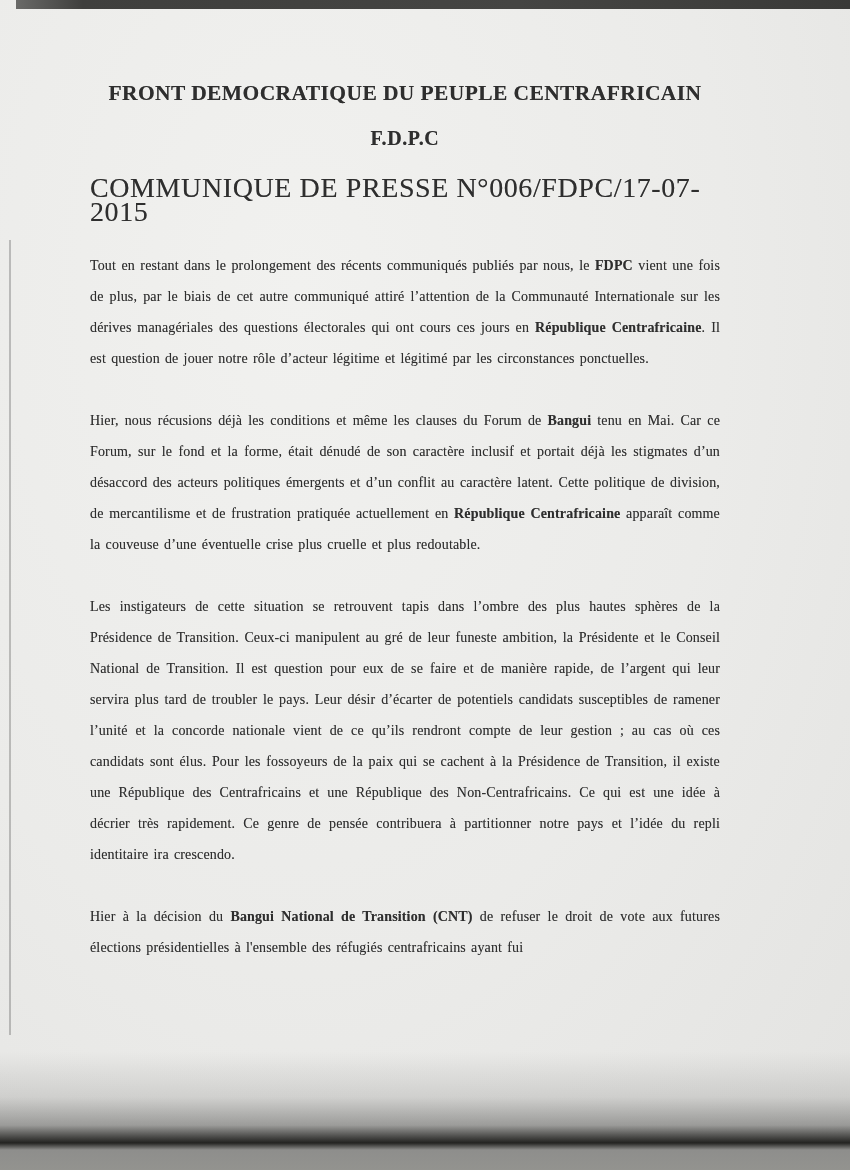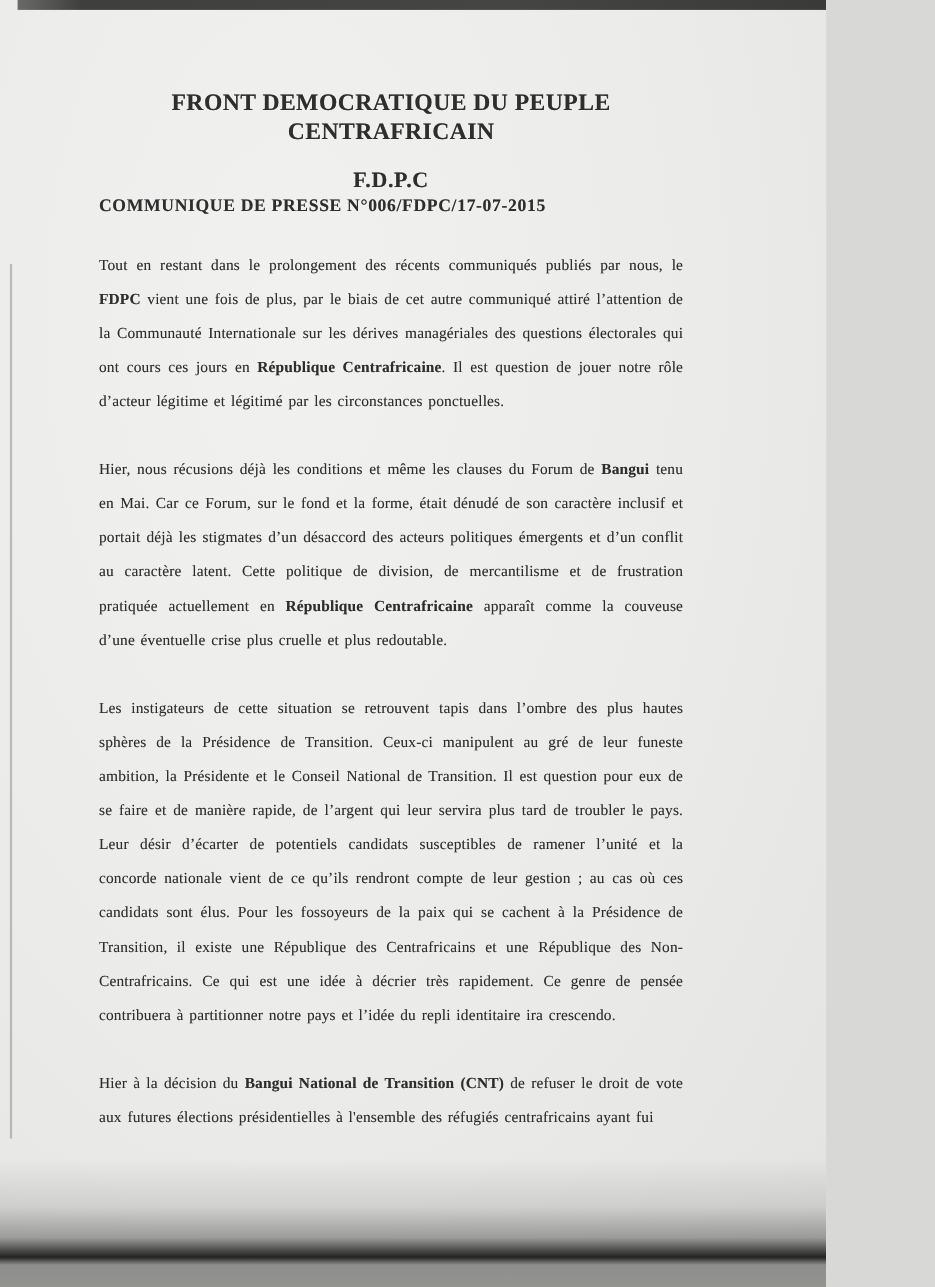--- a/index.html
+++ b/index.html
@@ -7,21 +7,21 @@
     --ink: #2e2e2e;
   }
   * { margin: 0; padding: 0; box-sizing: border-box; }
   html, body { background: #d8d8d6; }
   body {
     font-family: "Liberation Serif", serif;
     width: 850px;
   }
   .scan {
     position: relative;
-    width: 751px;
+    width: 850px;
     height: 1170px;
     overflow: hidden;
     background:
       radial-gradient(ellipse at 35% 25%, #f1f1ef 0%, var(--paper) 55%, #e3e3e1 100%);
   }
   .scan-edge-top {
     position: absolute;
     top: 0; left: 16px; right: 0;
     height: 9px;
     background: linear-gradient(to right, #6a6a68 0%, #3f3f3d 8%, #454543 60%, #3a3a38 100%);
@@ -60,26 +60,27 @@
     text-align: center;
     margin-bottom: 20px;
     text-shadow: 0 0 0.6px rgba(40,40,40,0.5);
   }
   .doc-acronym {
     font-size: 20px;
     line-height: 24px;
     font-weight: bold;
     text-align: center;
     letter-spacing: 0.6px;
+    margin-bottom: 26px;
     text-shadow: 0 0 0.6px rgba(40,40,40,0.5);
   }
   .doc-heading {
-    font-size: 16px;
+    font-size: 28px;
     line-height: 24px;
-    font-weight: bold;
+    font-weight: normal;
     letter-spacing: 0.6px;
     margin-bottom: 26px;
     text-shadow: 0 0 0.5px rgba(40,40,40,0.45);
   }
   .doc-body p {
     font-size: 14px;
     line-height: 31px;
     text-align: justify;
     letter-spacing: 0.15px;
     word-spacing: 1.5px;

